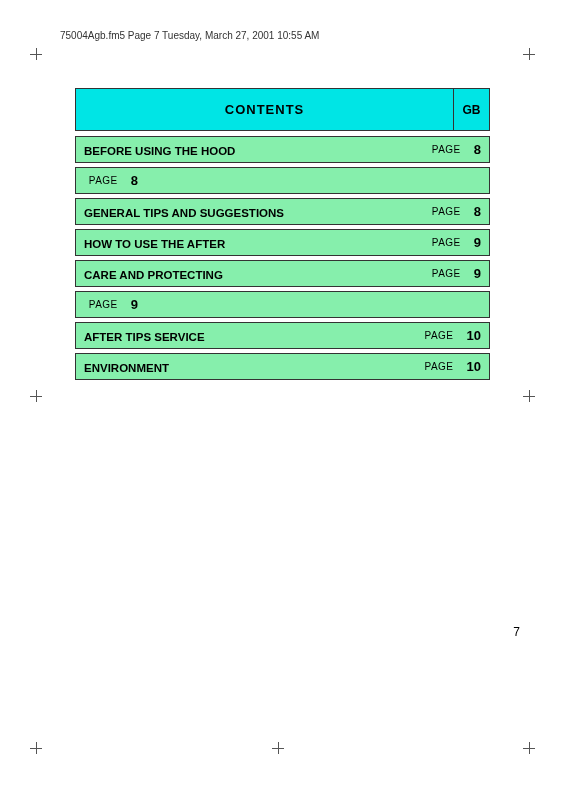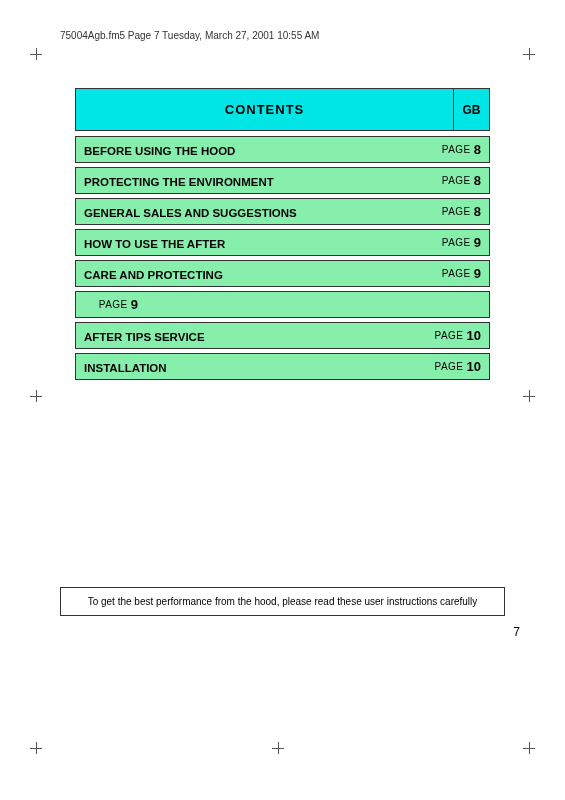--- a/index.html
+++ b/index.html
@@ -135,21 +135,21 @@
       font-weight: bold;
       color: #000;
     }
 
     .toc-row-page {
       padding: 5px 8px;
       display: flex;
       align-items: center;
       justify-content: flex-end;
       min-width: 70px;
-      gap: 3px;
+      gap: 13px;
     }
 
     .page-word {
       font-size: 10px;
       font-weight: normal;
       color: #000;
       font-style: normal;
       text-transform: uppercase;
       letter-spacing: 0.5px;
     }
@@ -214,31 +214,28 @@
         <div class="toc-row">
           <div class="toc-row-label">
             <span>BEFORE USING THE HOOD</span>
           </div>
           <div class="toc-row-page">
             <span class="page-word">PAGE</span>
             <span class="page-num">8</span>
           </div>
         </div>
         <div class="toc-row">
-          <div class="toc-row-label">
-            <span>PROTECTING THE ENVIRONMENT</span>
-          </div>
           <div class="toc-row-page">
             <span class="page-word">PAGE</span>
             <span class="page-num">8</span>
           </div>
         </div>
         <div class="toc-row">
           <div class="toc-row-label">
-            <span>GENERAL SALES AND SUGGESTIONS</span>
+            <span>GENERAL TIPS AND SUGGESTIONS</span>
           </div>
           <div class="toc-row-page">
             <span class="page-word">PAGE</span>
             <span class="page-num">8</span>
           </div>
         </div>
         <div class="toc-row">
           <div class="toc-row-label">
             <span>HOW TO USE THE AFTER</span>
           </div>
@@ -266,30 +263,27 @@
           <div class="toc-row-label">
             <span>AFTER TIPS SERVICE</span>
           </div>
           <div class="toc-row-page">
             <span class="page-word">PAGE</span>
             <span class="page-num">10</span>
           </div>
         </div>
         <div class="toc-row">
           <div class="toc-row-label">
-            <span>INSTALLATION</span>
+            <span>ENVIRONMENT</span>
           </div>
           <div class="toc-row-page">
             <span class="page-word">PAGE</span>
             <span class="page-num">10</span>
           </div>
         </div>
       </div>
 
   </div>
 
-  <div class="footer-note">
-    <span>To get the best performance from the hood, please read these user instructions carefully</span>
-  </div>
 
   <div class="page-number">7</div>
 
 </div>
 
 </body></html>

